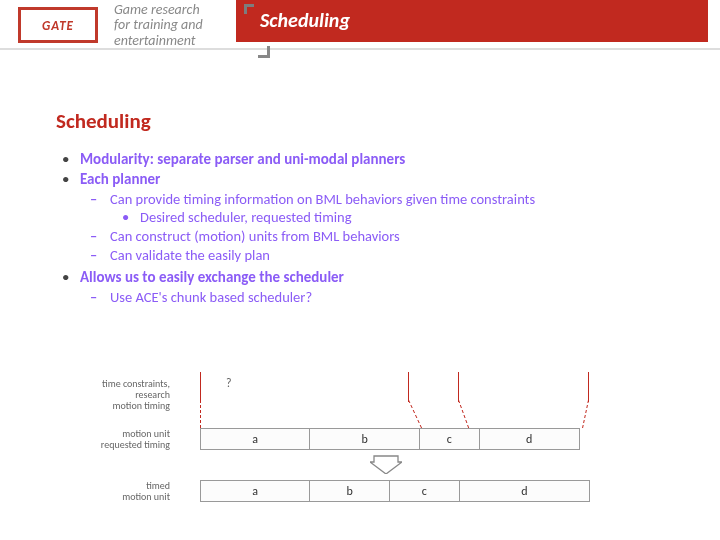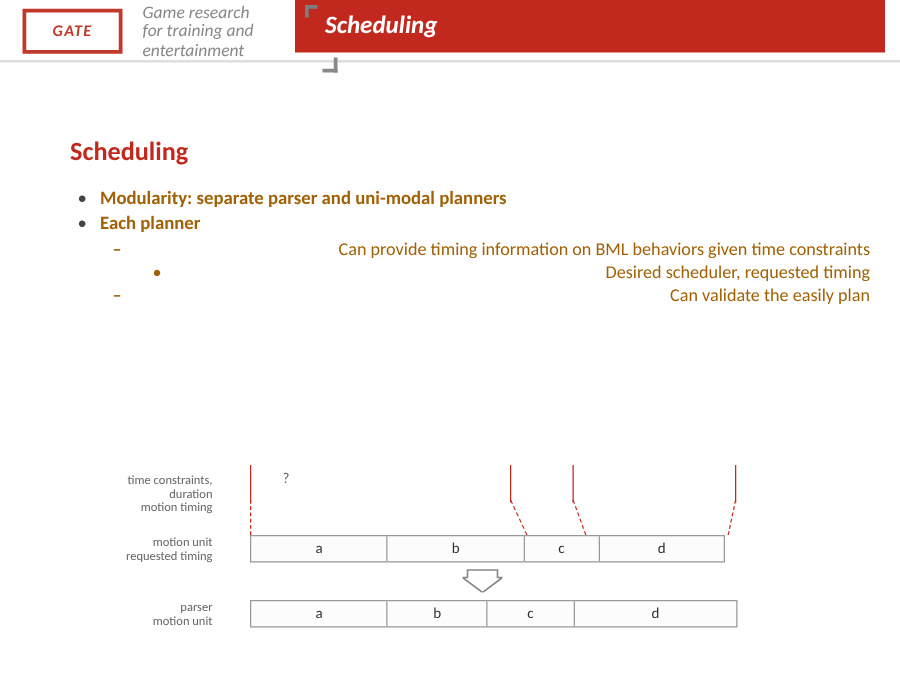--- a/index.html
+++ b/index.html
@@ -82,26 +82,26 @@
     left: 56px; top: 108px;
     width: 640px;
   }
   .section-title {
     color: #C1291F;
     font-size: 21px;
     font-weight: 600;
     margin-bottom: 16px;
   }
   ul.main { list-style: none; padding-left: 24px; font-size: 15px; }
-  ul.main > li { position: relative; margin-bottom: 2px; font-weight: 600; color:#a16207;}
+  ul.main > li { position: relative; margin-bottom: 2px; font-weight: 600; color:#8b5cf6;}
   ul.main > li::before {
     content: "•"; position: absolute; left: -18px; color:#444; font-weight:400;
   }
   ul.sub { list-style: none; padding-left: 30px; font-weight: 400; font-size: 14.5px; margin-top:2px; margin-bottom:4px;}
-  ul.sub > li { position: relative; margin-bottom: 1px; text-align: right;}
+  ul.sub > li { position: relative; margin-bottom: 1px;}
   ul.sub > li::before {
     content: "–"; position: absolute; left: -20px; font-weight:600;
   }
   ul.subsub { list-style: none; padding-left: 30px; font-weight:400;}
   ul.subsub > li { position: relative; }
   ul.subsub > li::before { content:"•"; position:absolute; left:-18px;}
 
   
   .diagram {
     position: absolute;
@@ -180,31 +180,37 @@
   <div class="section-title">Scheduling</div>
   <ul class="main">
     <li><span>Modularity: separate parser and uni-modal planners</span></li>
     <li><span>Each planner</span>
       <ul class="sub">
         <li><span>Can provide timing information on BML behaviors given time constraints</span>
           <ul class="subsub">
             <li><span>Desired scheduler, requested timing</span></li>
           </ul>
         </li>
+        <li><span>Can construct (motion) units from BML behaviors</span></li>
         <li><span>Can validate the easily plan</span></li>
+      </ul>
+    </li>
+    <li><span>Allows us to easily exchange the scheduler</span>
+      <ul class="sub">
+        <li><span>Use ACE's chunk based scheduler?</span></li>
       </ul>
     </li>
   </ul>
 </div>
 
 <div class="diagram">
 
   <div class="dlabel" style="left:0; top:10px;">
     <div>time constraints,</div>
-    <div>duration</div>
+    <div>research</div>
     <div>motion timing</div>
   </div>
   <span class="qmark" style="left:136px; top:8px;">?</span>
   <div class="tick" style="left:110px; top:4px;"></div>
   <div class="tick" style="left:318px; top:4px;"></div>
   <div class="tick" style="left:368px; top:4px;"></div>
   <div class="tick" style="left:498px; top:4px;"></div>
 
   <div class="dashline" style="left:110px; top:32px; height:28px;"></div>
   <div class="dashline" style="left:318px; top:32px; height:28px; transform:skewX(25deg); transform-origin:top;"></div>
@@ -222,21 +228,21 @@
     <div class="seg" style="width:100px">d</div>
   </div>
 
   <div class="arrow-down">
     <svg viewBox="0 0 32 20">
         <path d="M4 2 L28 2 L28 8 L32 8 L16 20 L0 8 L4 8 Z" fill="none" stroke="#888" stroke-width="1.3"></path>
       </svg>
   </div>
 
   <div class="dlabel" style="left:0; top:112px;">
-    <div>parser</div>
+    <div>timed</div>
     <div>motion unit</div>
   </div>
   <div class="timeline" style="top:112px; width:390px;">
     <div class="seg" style="width:110px">a</div>
     <div class="seg" style="width:80px">b</div>
     <div class="seg" style="width:70px">c</div>
     <div class="seg" style="width:130px">d</div>
   </div>
 </div>
 

